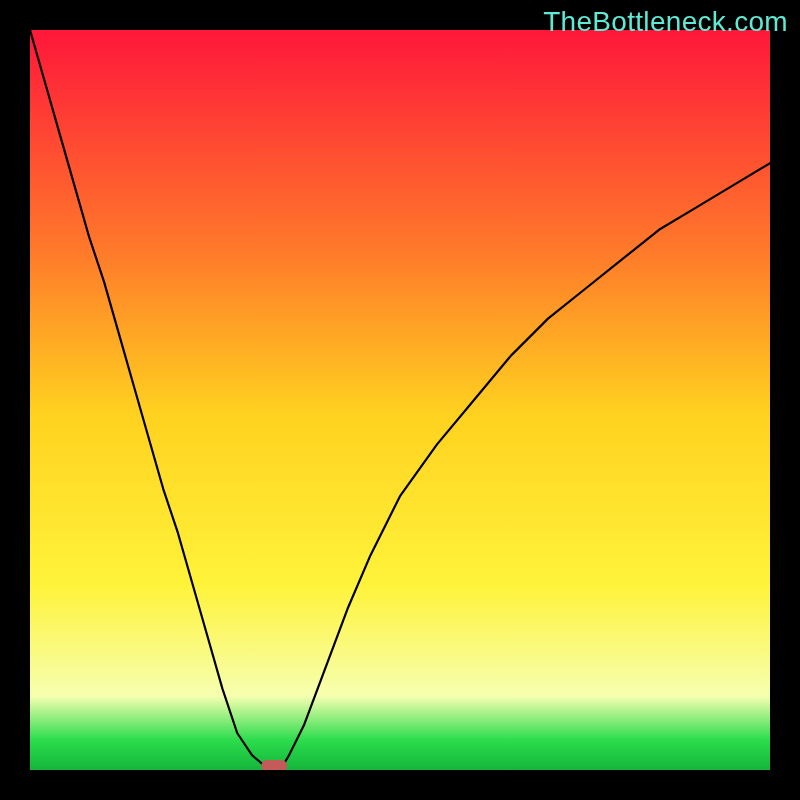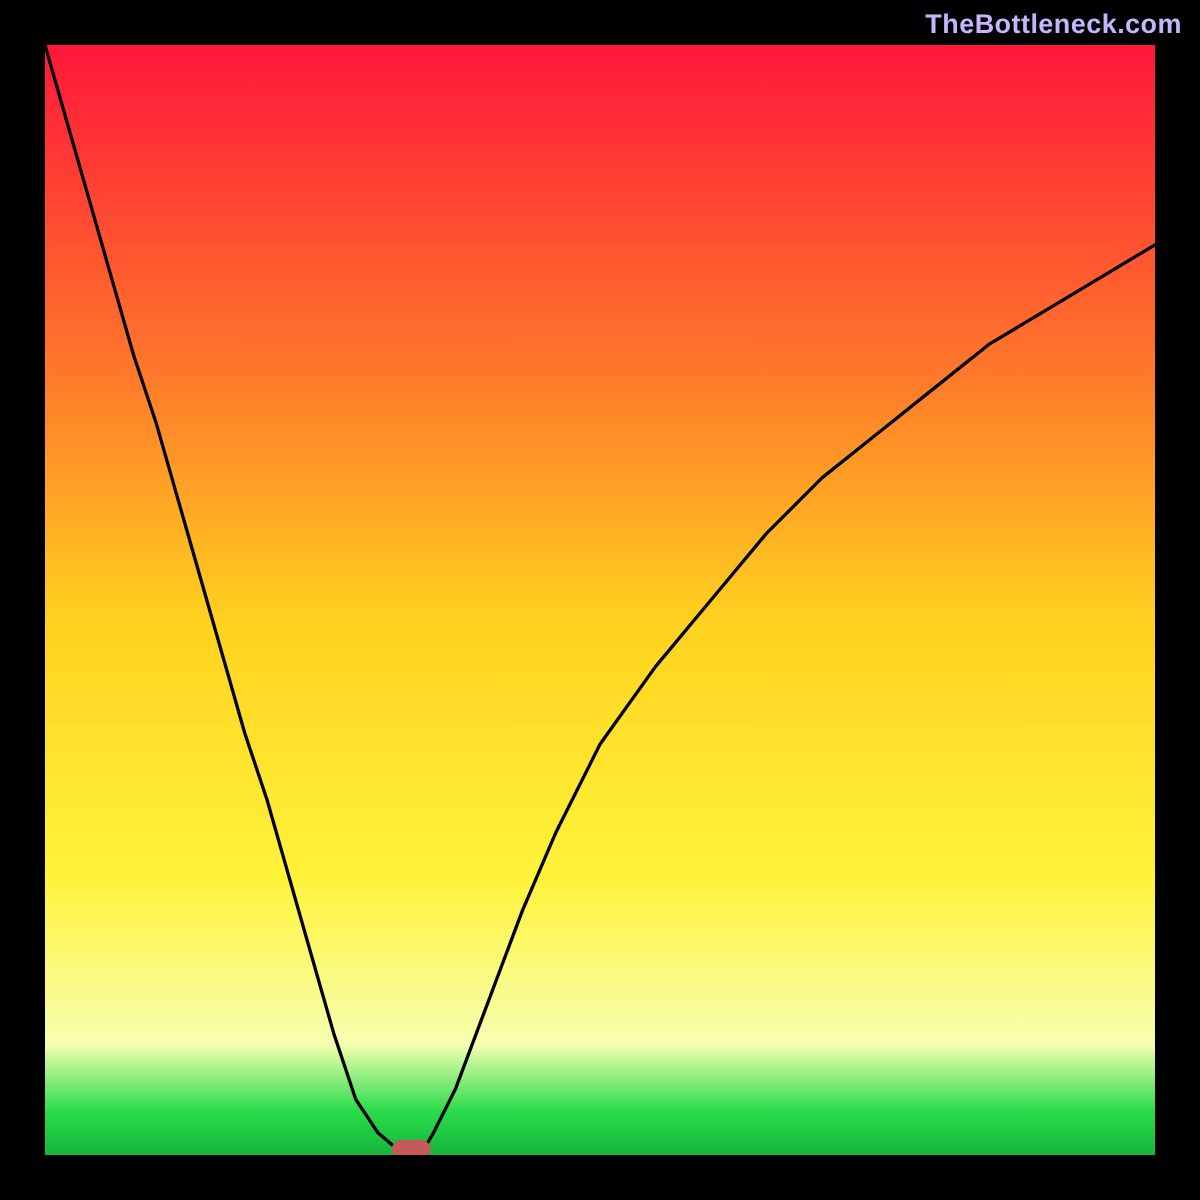--- a/index.html
+++ b/index.html
@@ -22,23 +22,23 @@
     position: absolute;
     left: 0;
     top: 0;
     width: 740px;
     height: 740px;
   }
   .attribution {
     position: absolute;
     top: 6px;
     right: 12px;
-    color: #c4b5fd;
-    font-size: 18px;
-    font-weight: 700;
+    color: #5eead4;
+    font-size: 28px;
+    font-weight: 400;
     letter-spacing: 0.3px;
     user-select: none;
   }
 </style>
 </head>
 <body>
 
 <div class="frame">
   <svg class="plot-area" viewBox="0 0 740 740" preserveAspectRatio="none">
     <defs>

